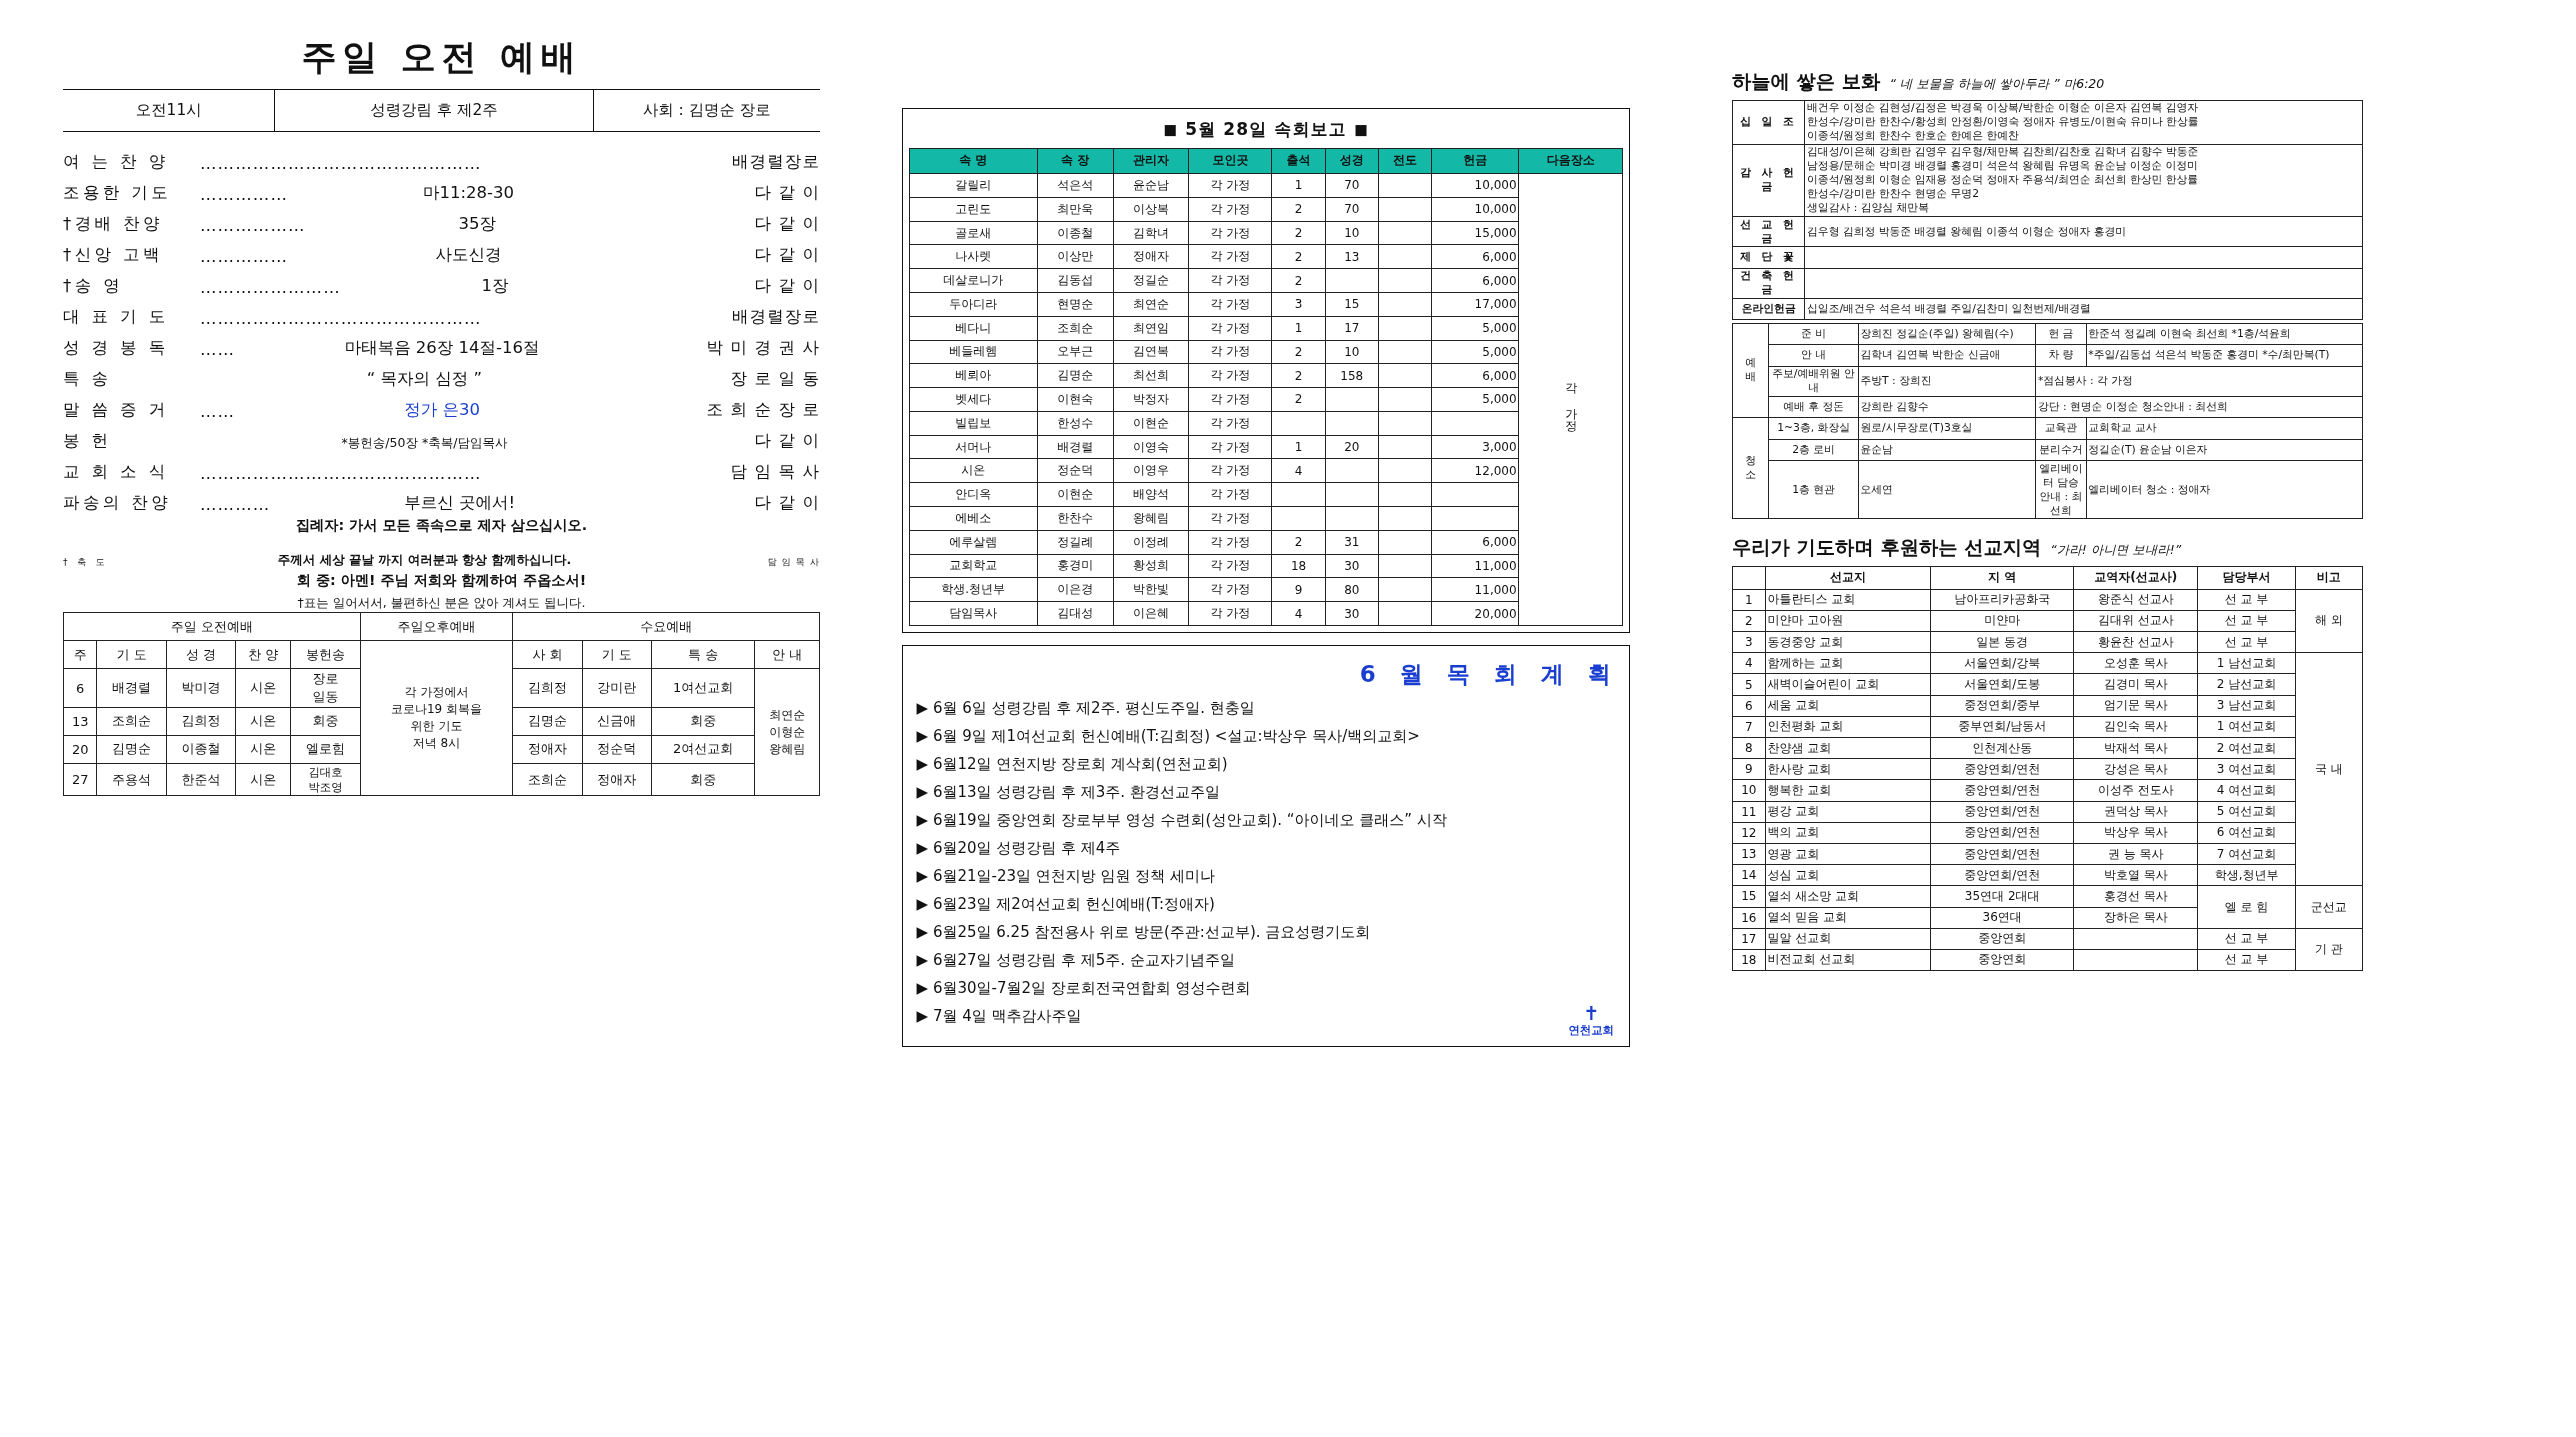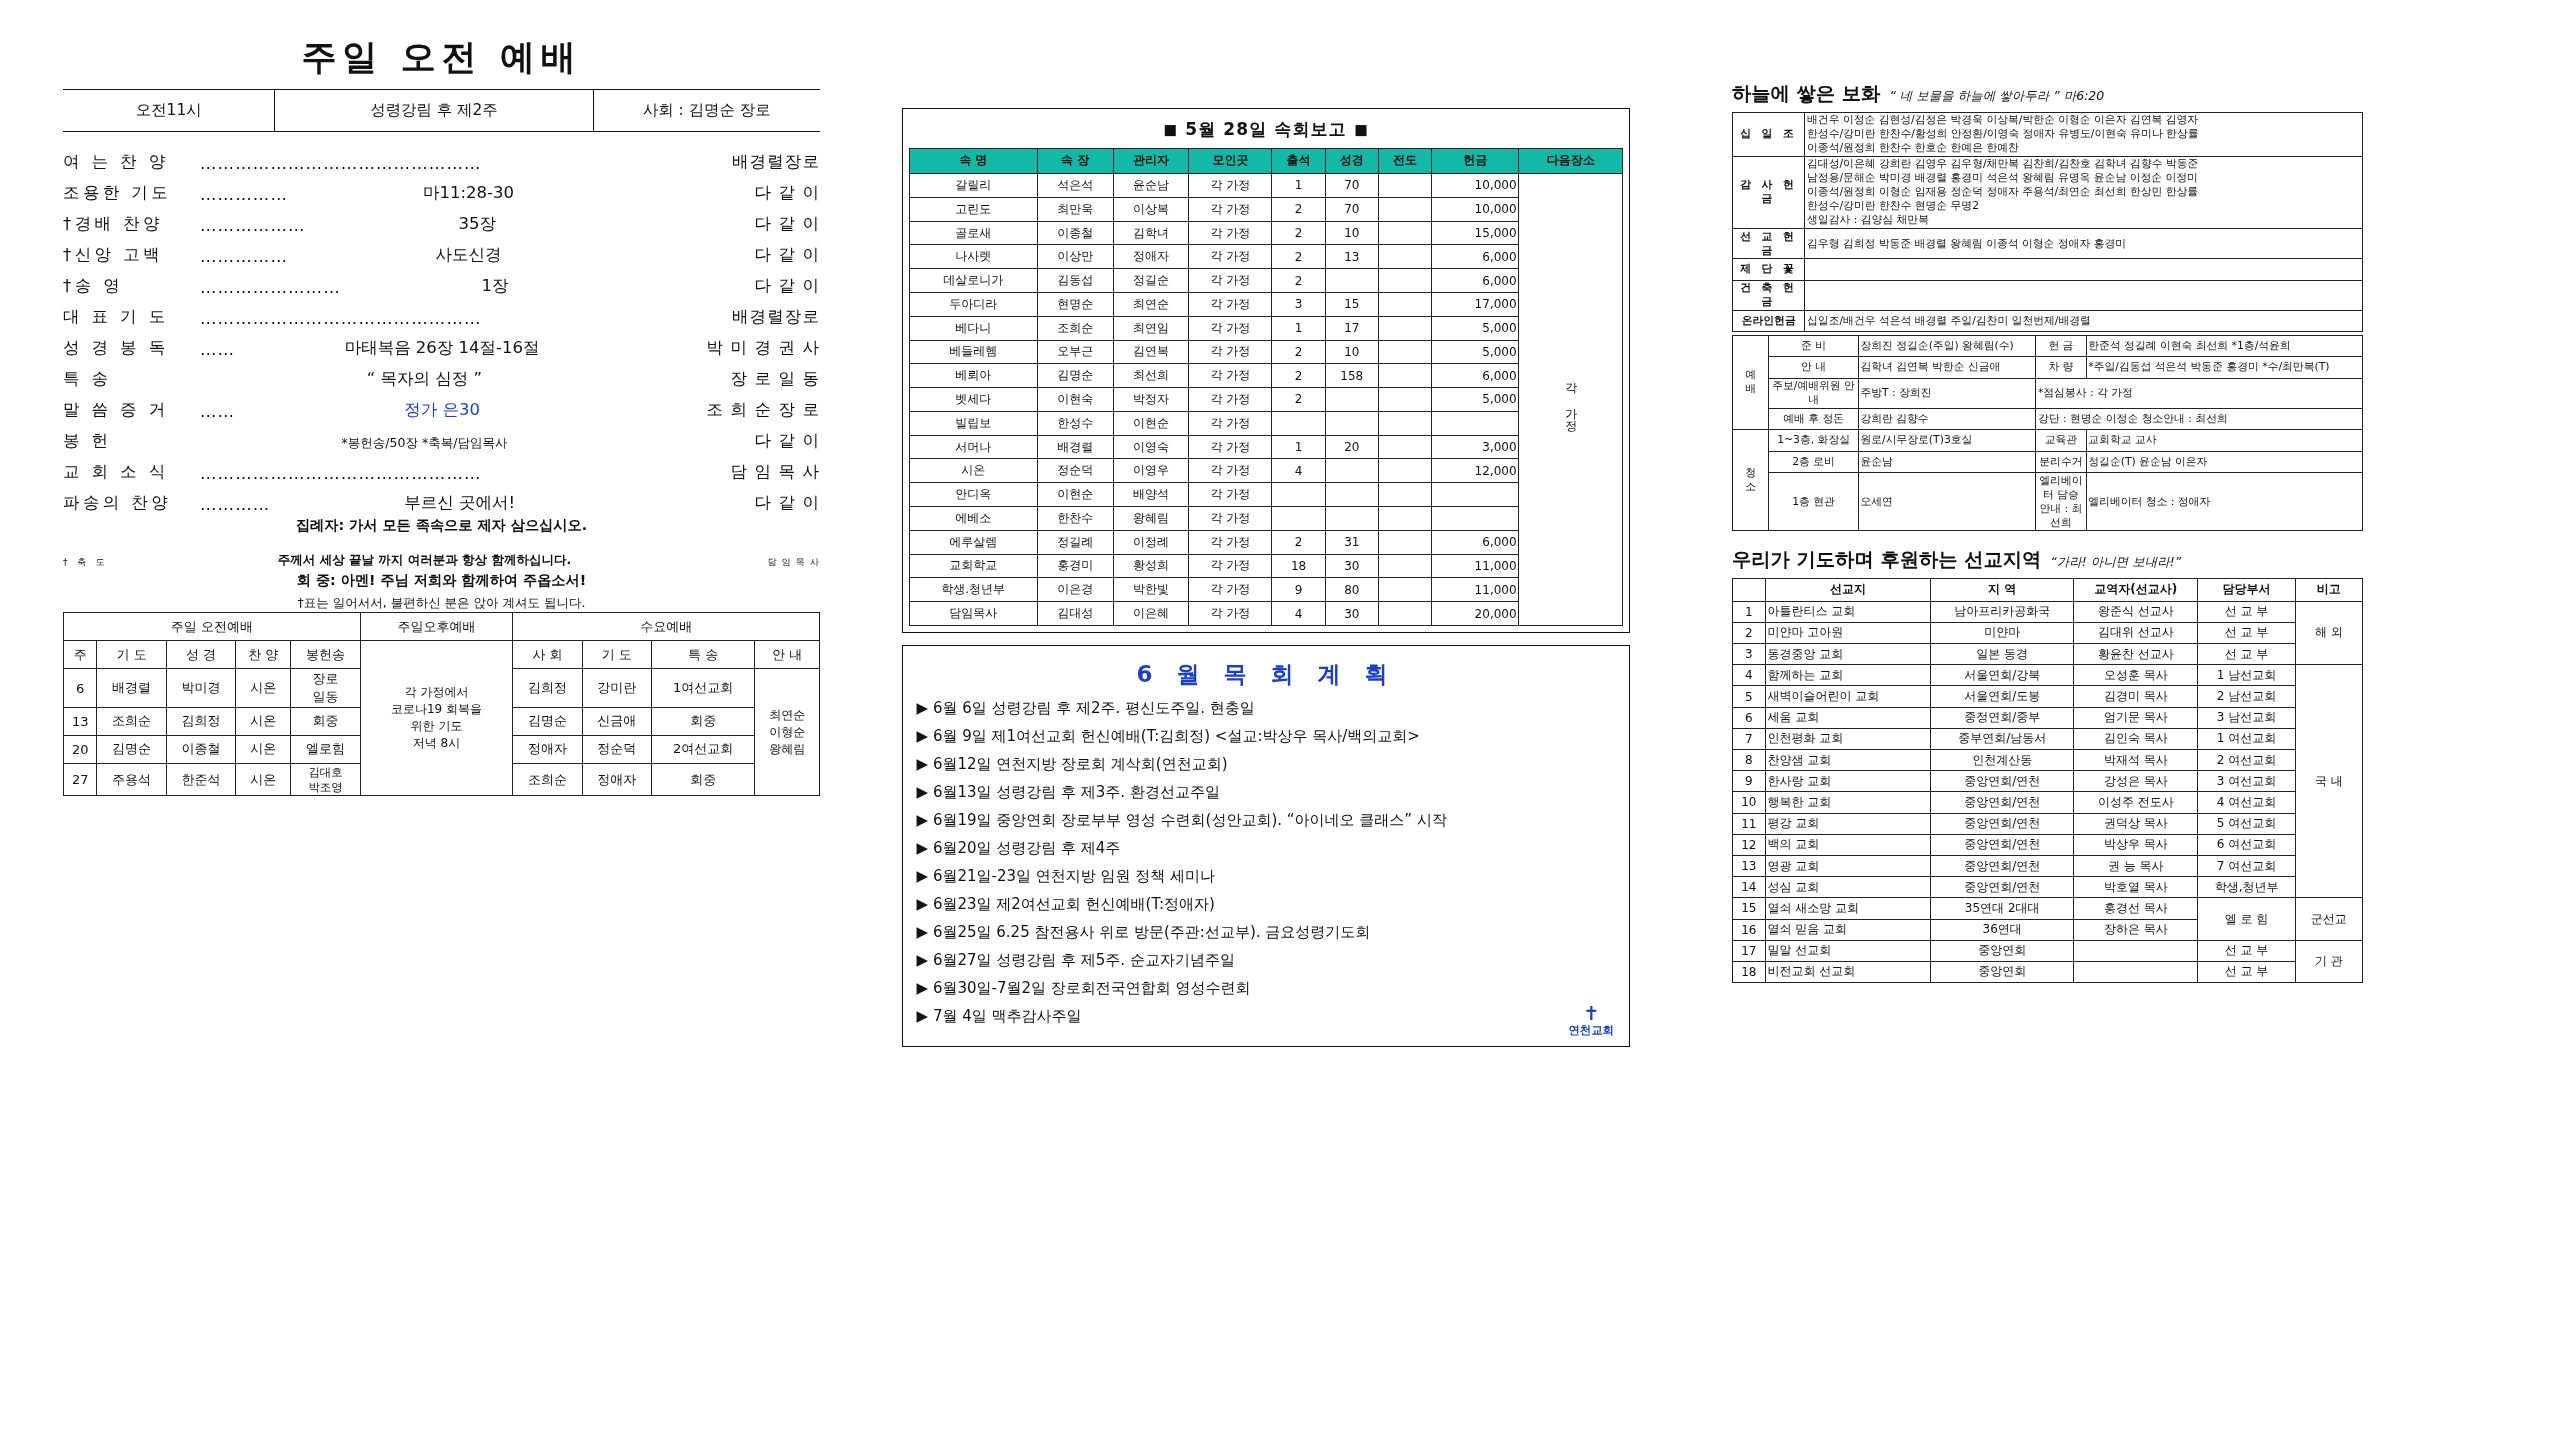--- a/index.html
+++ b/index.html
@@ -45,27 +45,27 @@
   #t-worship-committee{width:100%;font-size:13px;}
   #t-worship-committee td,#t-worship-committee th{height:26px;}
   
   .col2{position:absolute;left:902px;top:108px;width:728px;}
   .boxframe{border:1.1px solid #111;padding:5.7px;}
   .b2title{font-size:17px;font-weight:bold;text-align:center;margin:3.4px 0 6.8px 0;letter-spacing:1.1px;}
   #t-district{width:100%;font-size:12px;}
   #t-district th{background:#14b8a6;font-weight:bold;height:23px;}
   #t-district td{height:21.6px;}
   .planbox{border:1.1px solid #111;margin-top:12.5px;padding:8px 10.2px 11.4px 10.2px;position:relative;}
-  .plantitle{font-size:23px;font-weight:bold;color:#1a3fd0;text-align:center;letter-spacing:8px;margin:4.6px 0 9px 0;}
+  .plantitle{font-size:23px;font-weight:bold;color:#1a3fd0;text-align:right;letter-spacing:8px;margin:4.6px 0 9px 0;}
   .planrow{font-size:15px;margin:9px 0 9px 3.4px;}
   .logo{position:absolute;right:15px;bottom:8px;text-align:center;}
   .logo .mark{font-size:19.3px;color:#1a3fd0;line-height:1;}
   .logo .lt{font-size:11.4px;font-weight:bold;color:#1a3fd0;}
   
-  .col3{position:absolute;left:1732px;top:80px;width:631px;}
+  .col3{position:absolute;left:1732px;top:68px;width:631px;}
   .c3head{display:flex;align-items:baseline;gap:9px;margin-bottom:4.6px;}
   .c3head .h{font-size:19.3px;font-weight:bold;font-family:"DejaVu Serif","Liberation Serif",serif;}
   .c3head .s{font-size:12.5px;font-style:italic;}
   #t-offering{width:100%;font-size:10.8px;}
   #t-offering td{height:19.3px;}
   .lbl{width:68px;text-align:center;font-weight:bold;letter-spacing:3.4px;}
   #t-committee{width:100%;font-size:10.8px;margin-top:2.3px;}
   #t-committee td{height:19.3px;}
   #t-mission{width:100%;font-size:12px;margin-top:2.3px;}
   #t-mission th{height:20.5px;font-weight:bold;}

